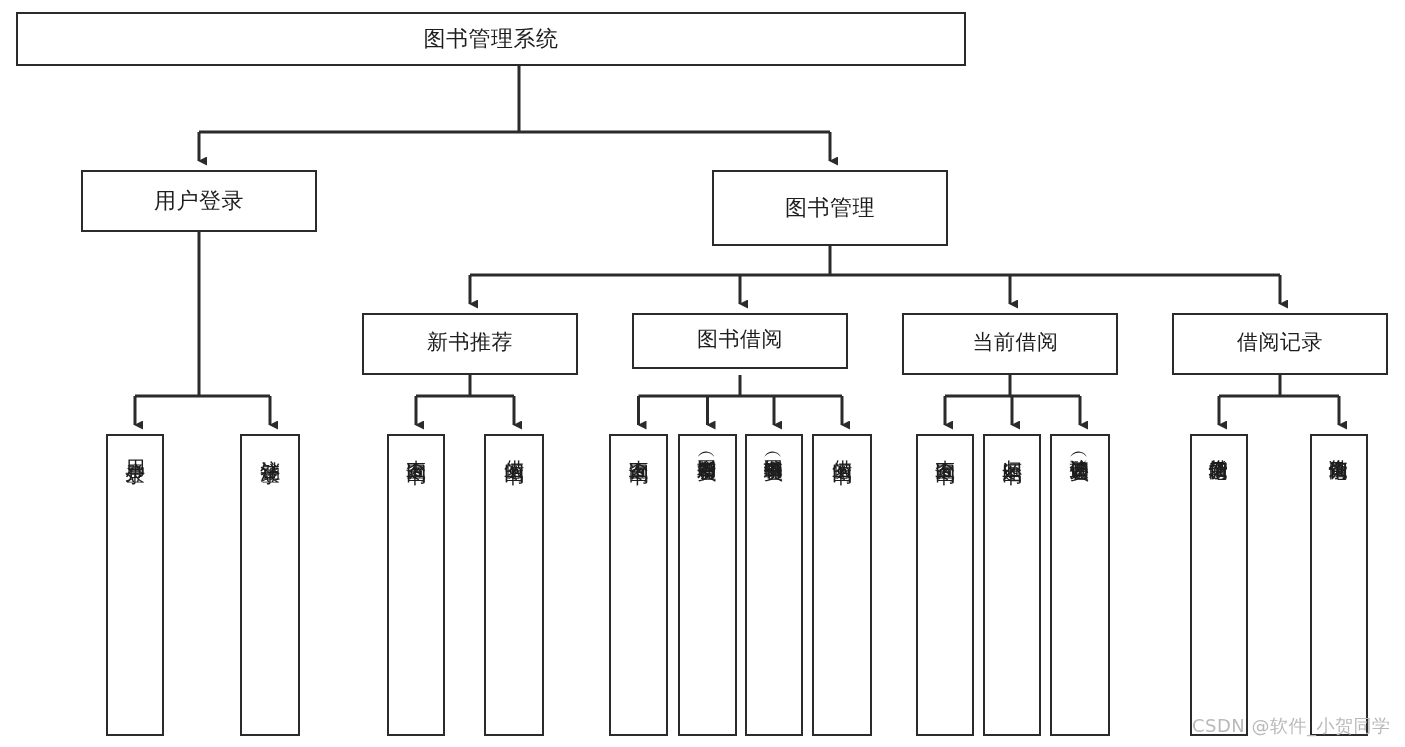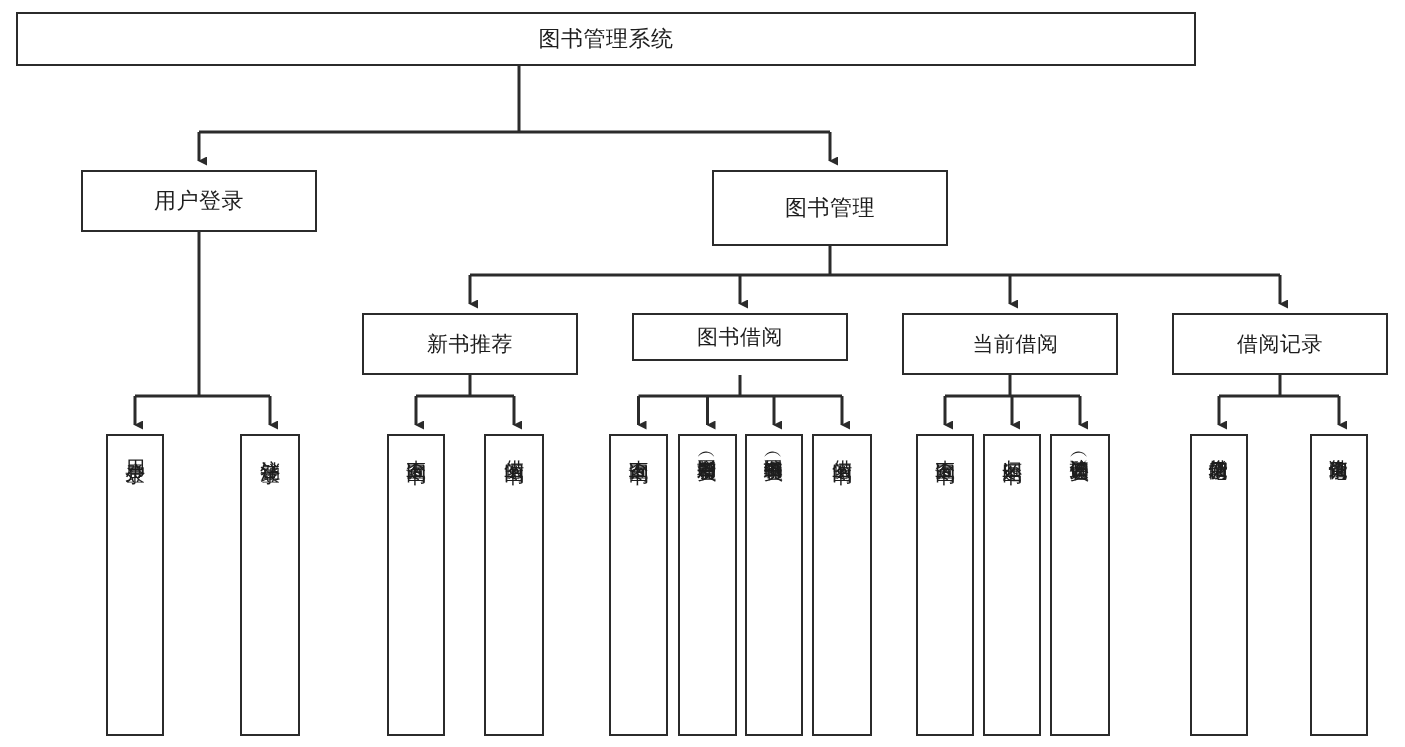--- a/index.html
+++ b/index.html
@@ -38,21 +38,21 @@
   }
   .node .node-label {
     font-size: 21px;
     line-height: 1.25;
     letter-spacing: 0.5px;
     white-space: nowrap;
     text-align: center;
   }
   .node.level-root .node-label { font-size: 22px; }
   .node.level-1 .node-label { font-size: 22px; }
-  .node.level-2 .node-label { font-size: 21px; }
+  .node.level-2 .node-label { font-size: 21px; font-family: Liberation Mono, monospace; }
 
   
   .node.vertical {
     align-items: flex-start;
     justify-content: center;
     padding-top: 8px;
   }
   .node.vertical .node-label {
     writing-mode: vertical-rl;
     text-orientation: upright;
@@ -117,33 +117,33 @@
         <path d="M 1012 396 L 1012 425" stroke="#2b2b2b" stroke-width="3" fill="none" marker-end="url(#arrowhead)"></path>
         <path d="M 1080 396 L 1080 425" stroke="#2b2b2b" stroke-width="3" fill="none" marker-end="url(#arrowhead)"></path>
         <path d="M 1280 375 L 1280 396" stroke="#2b2b2b" stroke-width="3" fill="none"></path>
         <path d="M 1219 396 L 1339 396" stroke="#2b2b2b" stroke-width="3" fill="none"></path>
         <path d="M 1219 396 L 1219 425" stroke="#2b2b2b" stroke-width="3" fill="none" marker-end="url(#arrowhead)"></path>
         <path d="M 1339 396 L 1339 425" stroke="#2b2b2b" stroke-width="3" fill="none" marker-end="url(#arrowhead)"></path>
       </g>
   </svg>
 
   <div id="nodes-layer">
-      <div class="node level-root" style="left: 16px; top: 12px; width: 1180px; height: 54px;">
+      <div class="node level-root" style="left: 16px; top: 12px; width: 950px; height: 54px;">
         <span class="node-label">图书管理系统</span>
       </div>
       <div class="node level-1" style="left: 81px; top: 170px; width: 236px; height: 62px;">
         <span class="node-label">用户登录</span>
       </div>
       <div class="node level-1" style="left: 712px; top: 170px; width: 236px; height: 76px;">
         <span class="node-label">图书管理</span>
       </div>
       <div class="node level-2" style="left: 362px; top: 313px; width: 216px; height: 62px;">
         <span class="node-label">新书推荐</span>
       </div>
-      <div class="node level-2" style="left: 632px; top: 313px; width: 216px; height: 48px;">
+      <div class="node level-2" style="left: 632px; top: 313px; width: 216px; height: 56px;">
         <span class="node-label">图书借阅</span>
       </div>
       <div class="node level-2" style="left: 902px; top: 313px; width: 216px; height: 62px; padding-left: 11px;">
         <span class="node-label">当前借阅</span>
       </div>
       <div class="node level-2" style="left: 1172px; top: 313px; width: 216px; height: 62px;">
         <span class="node-label">借阅记录</span>
       </div>
       <div class="node level-3 vertical" style="left: 106px; top: 434px; width: 58px; height: 302px;">
         <span class="node-label">用户登录</span>
@@ -179,14 +179,15 @@
         <span class="node-label">确认归还（管理员）</span>
       </div>
       <div class="node level-3 vertical tall-text" style="left: 1190px; top: 434px; width: 58px; height: 302px;">
         <span class="node-label">新增借阅记录</span>
       </div>
       <div class="node level-3 vertical tall-text" style="left: 1310px; top: 434px; width: 58px; height: 302px;">
         <span class="node-label">查询借阅记录</span>
       </div>
     </div>
 
+  <div class="watermark" style="left:1192px; top:714px;">CSDN @软件_小贺同学</div>
 
 </div>
 
 </body></html>

